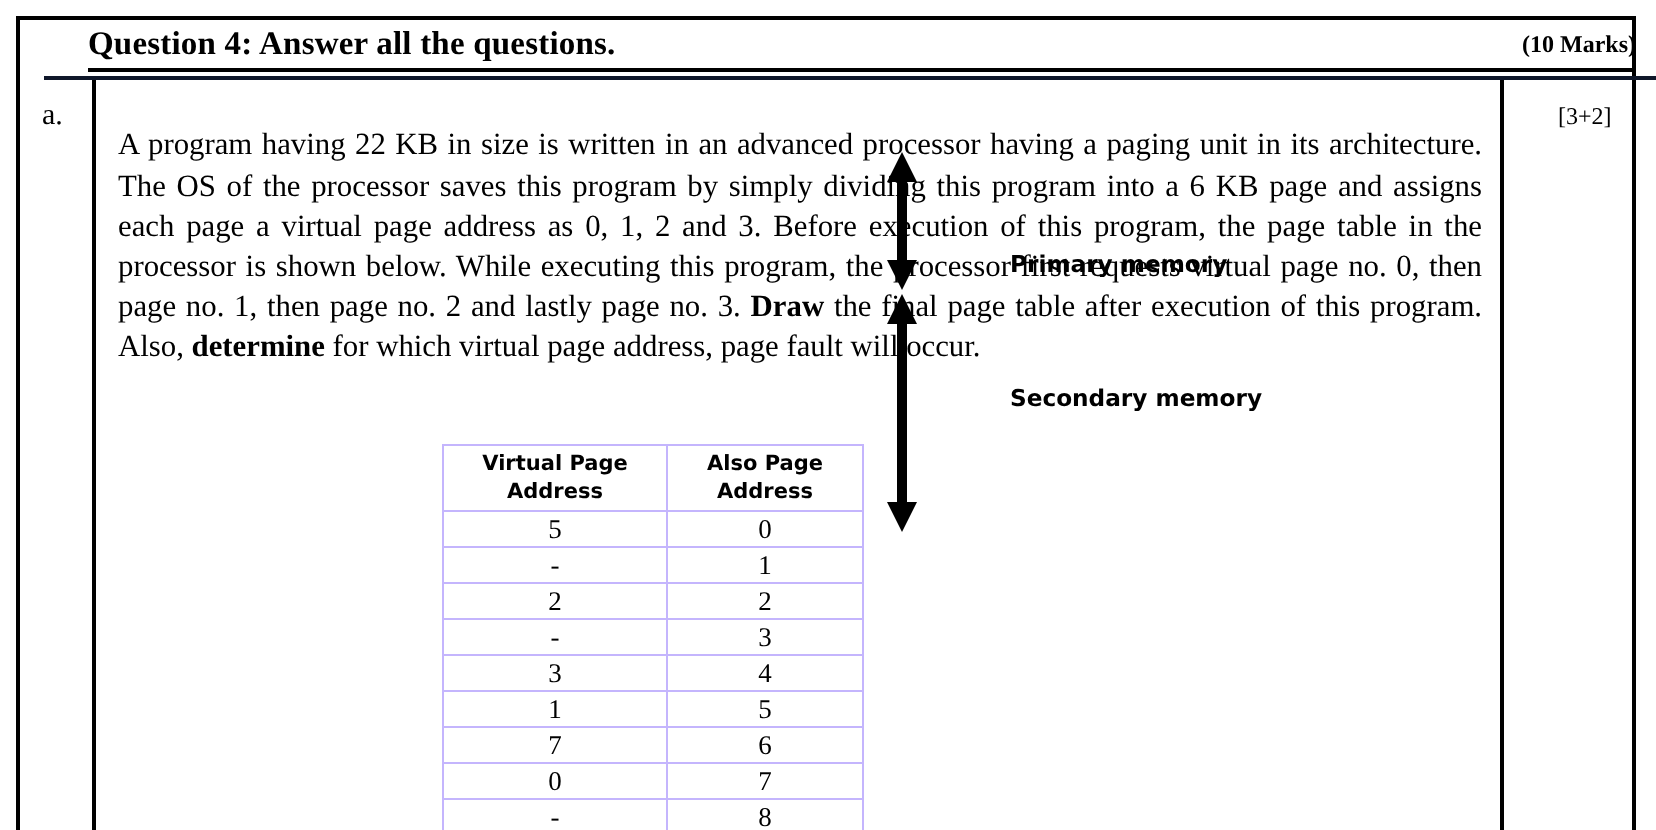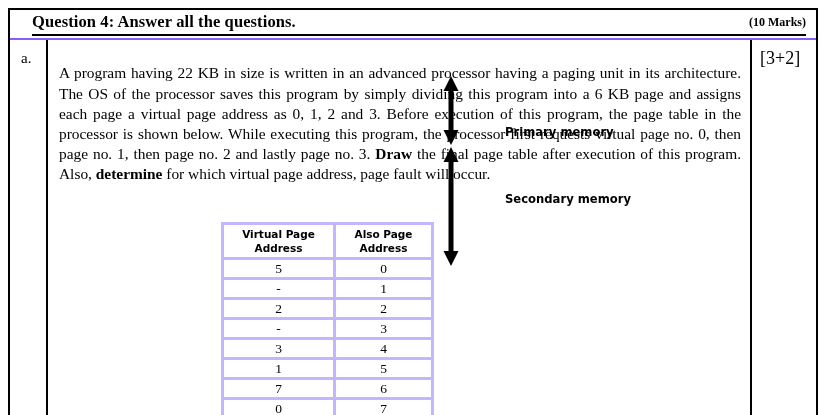--- a/index.html
+++ b/index.html
@@ -25,25 +25,25 @@
     height: 430px; 
     border: 2px solid #000;
     border-bottom: none;
     box-sizing: border-box;
     background: #fff;
   }
 
   
   .q-header {
     position: absolute;
-    left: 0;
+    left: 12px;
     top: 0;
     width: 100%;
     height: 30px;
-    border-bottom: 2px solid #8b5cf6;
+    border-bottom: 2px solid #0f172a;
     box-sizing: border-box;
   }
   .q-header-inner {
     position: absolute;
     left: 22px;
     right: 10px;
     top: 2px;
     height: 22px;
     border-bottom: 2px solid #000;
     display: flex;
@@ -92,23 +92,23 @@
     position: absolute;
     right: 0;
     top: 0;
     width: 66px;
     bottom: 0;
     border-left: 2px solid #000;
     box-sizing: border-box;
   }
   .col-marks-text {
     position: absolute;
-    left: 8px;
+    left: 27px;
     top: 9px;
-    font-size: 18px;
+    font-size: 12px;
     line-height: 18px;
     text-align: right;
   }
   .col-content {
     position: absolute;
     left: 38px;
     right: 66px;
     top: 0;
     bottom: 0;
   }
@@ -134,21 +134,21 @@
     top: 182px;
     width: 210px;
   }
   table.page-table {
     border-collapse: collapse;
     width: 210px;
     table-layout: fixed;
     font-family: "DejaVu Sans", "Liberation Sans", sans-serif;
   }
   table.page-table td, table.page-table th {
-    border: 3px solid #c4b5fd;
+    border: 1px solid #c4b5fd;
     text-align: center;
     padding: 0;
     box-sizing: border-box;
   }
   table.page-table th {
     font-family: "DejaVu Sans", "Liberation Sans", sans-serif;
     font-weight: bold;
     font-size: 10.5px;
     line-height: 14px;
     height: 33px;

